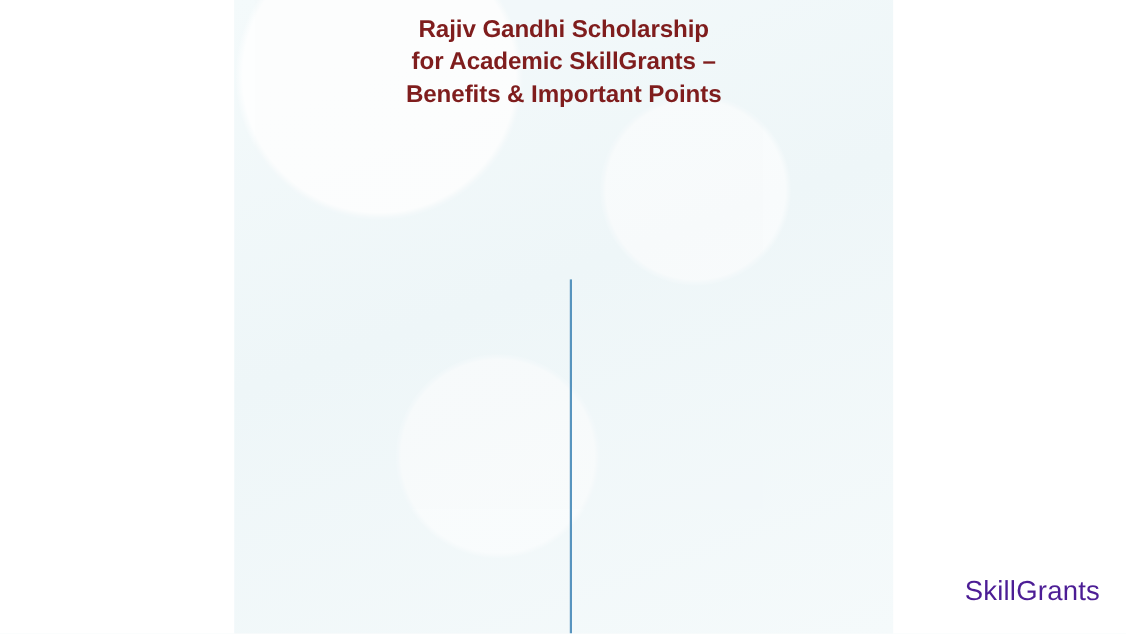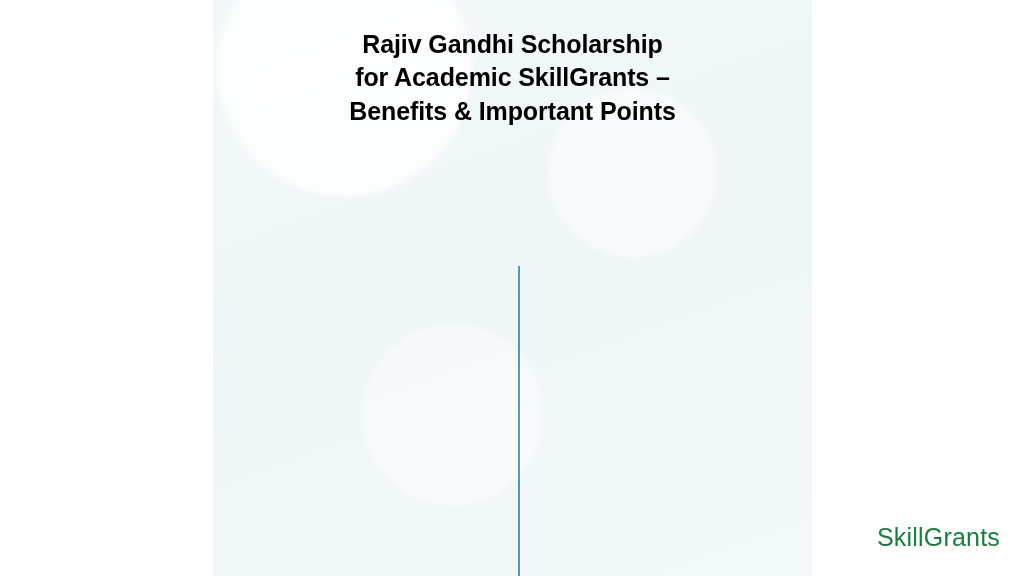--- a/index.html
+++ b/index.html
@@ -40,25 +40,25 @@
       radial-gradient(circle at 40% 72%, rgba(255,255,255,0.55) 0 16%, rgba(0,0,0,0) 17%),
       linear-gradient(160deg, #f4fafb 0%, #eef6f8 45%, #f5fafb 100%);
     opacity: 0.95;
   }
   #panel > * { position: relative; }
 
   
   .title {
     position: absolute;
     left: 0;
-    top: 28px;
+    top: 12px;
     width: 599px;
     text-align: center;
-    color: #000000;
-    font-size: 25px;
+    color: #7f1d1d;
+    font-size: 22px;
     font-weight: bold;
     line-height: 1.33;
     letter-spacing: -0.1px;
   }
   .title-line { display: block; }
 
   .divider {
     position: absolute;
     left: 305px;
     top: 166px;
@@ -66,21 +66,21 @@
     height: 352px;
     background: #3c82b4;
     opacity: 0.85;
   }
 
   
   .watermark {
     position: absolute;
     right: 24px;
     bottom: 24px;
-    color: #15803d;
+    color: #4c1d95;
     font-size: 25px;
     letter-spacing: 0.2px;
   }
 </style>
 </head>
 <body>
 
 <div id="stage">
 
   <div id="panel">

